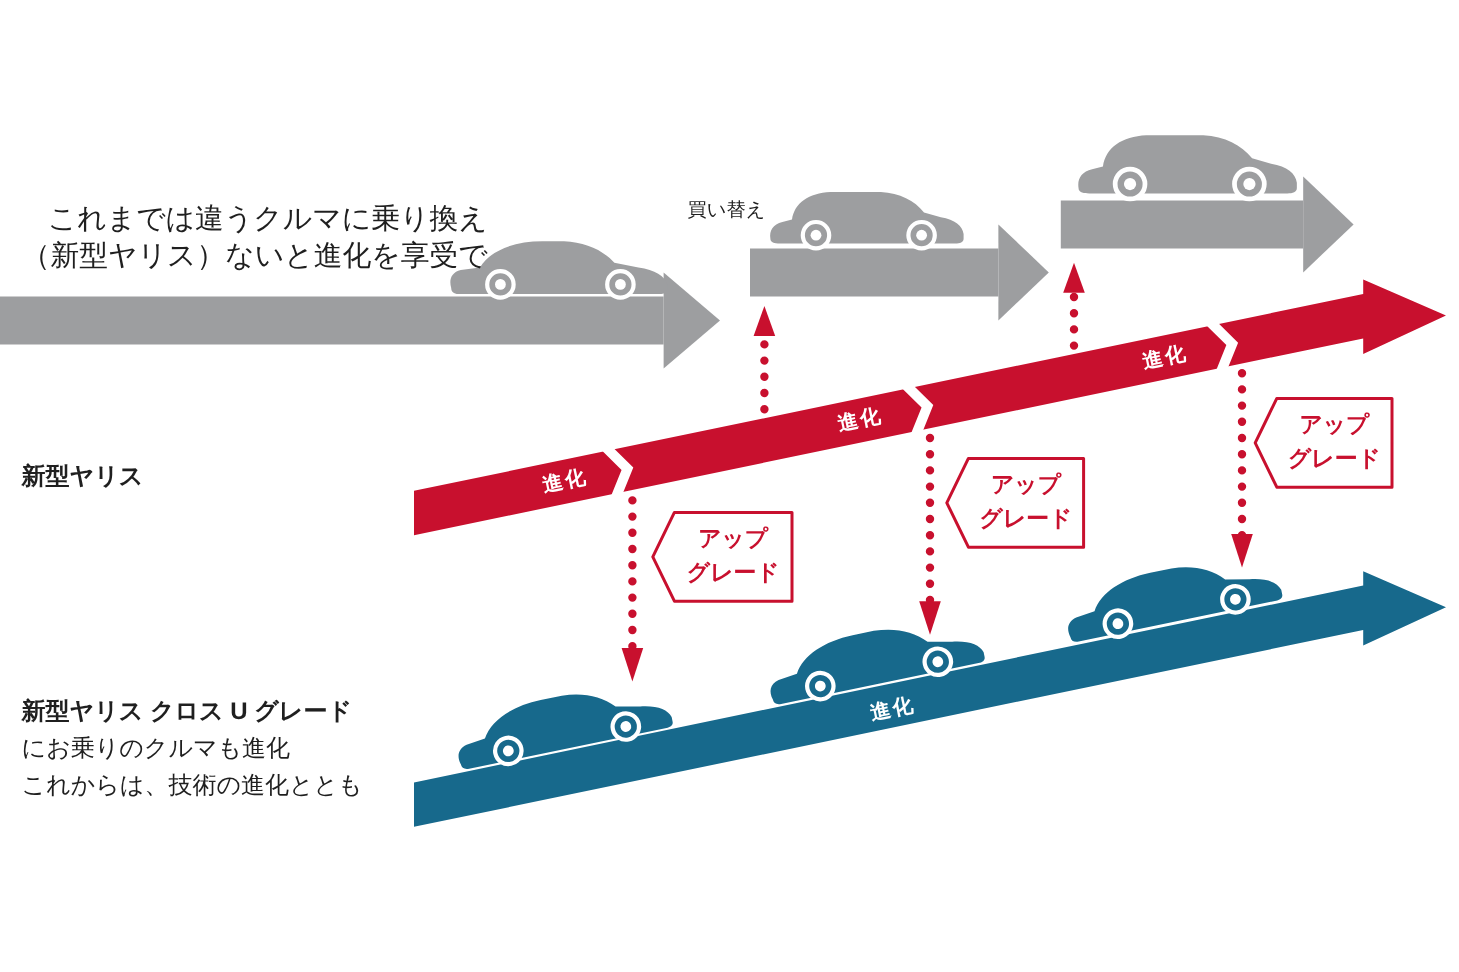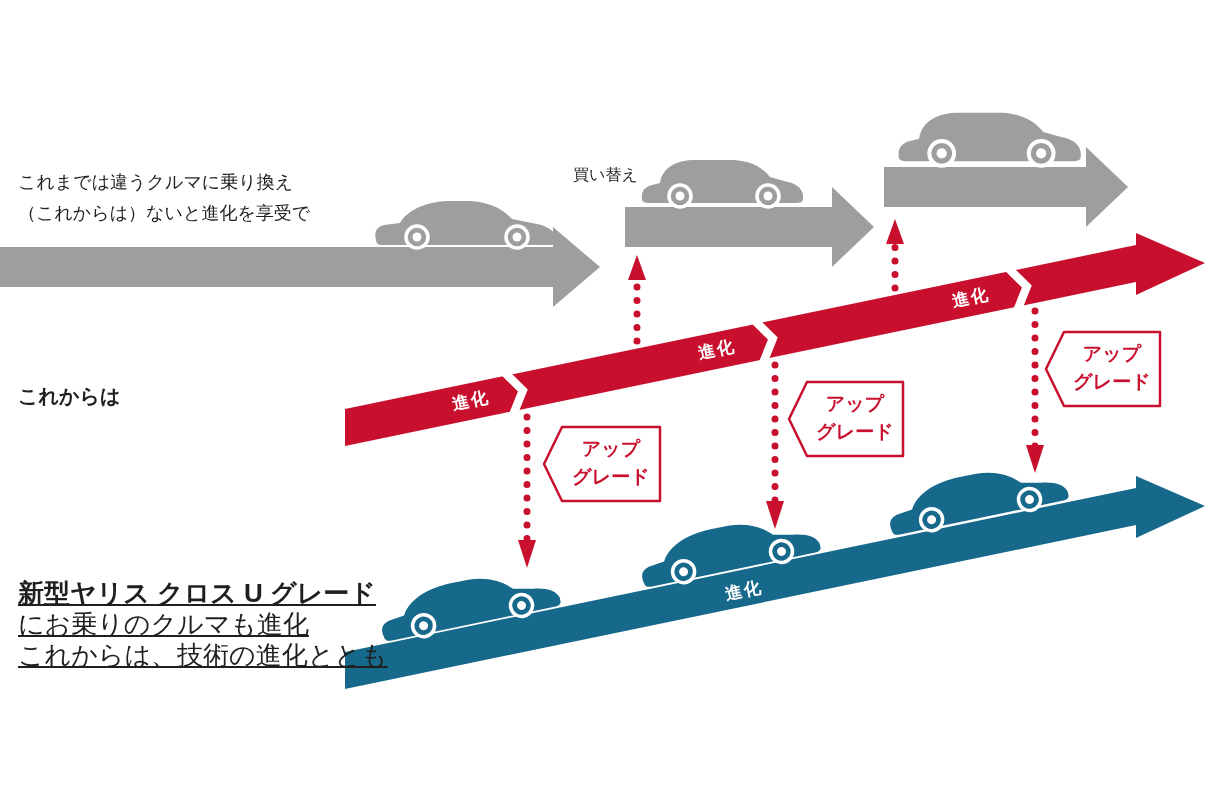--- a/index.html
+++ b/index.html
@@ -7,24 +7,24 @@
     --blue:#17698c;
     --gray:#9d9ea0;
     --ink:#1f1f1f;
   }
   html,body{margin:0;padding:0;background:#fff;}
   .stage{
     position:relative;width:1216px;height:810px;background:#ffffff;overflow:hidden;
     font-family:"Liberation Sans","DejaVu Sans",sans-serif;color:var(--ink);
   }
   .stage svg{position:absolute;left:0;top:0;}
-  .note{position:absolute;font-size:18px;line-height:31px;color:var(--ink);}
+  .note{position:absolute;font-size:24px;line-height:31px;color:var(--ink);text-align:right;}
   .top-note{left:18px;top:167px;}
   .tech-label{position:absolute;left:18px;top:383px;font-size:20px;font-weight:bold;color:var(--ink);}
-  .bottom-note{position:absolute;left:18px;top:578px;font-size:26px;line-height:31px;color:var(--ink);text-decoration:underline;}
+  .bottom-note{position:absolute;left:18px;top:578px;font-size:20px;line-height:31px;color:var(--ink);}
   .bn-title{font-weight:bold;}
   
   text{font-family:"Liberation Sans","DejaVu Sans",sans-serif;}
   .evo{fill:#ffffff;font-size:17px;font-weight:600;letter-spacing:2px;text-anchor:middle;}
   .tag-text{fill:var(--red);font-size:19px;font-weight:600;text-anchor:middle;}
   .trade-label{fill:var(--ink);font-size:16px;}
   .band-red{fill:var(--red);}
   .band-blue{fill:var(--blue);}
   .band-gray{fill:var(--gray);}
   .chev{fill:#ffffff;}
@@ -127,24 +127,24 @@
     <path class="band-blue" d="M345,652 L1136,488 L1136,476 L1205,506 L1136,538 L1136,525 L345,689 Z"></path>
     <text class="evo" x="745" y="596" transform="rotate(-11.7,745,596)">進化</text>
 
     <use href="#car-sedan" class="c-blue" transform="translate(380,591) rotate(-11.7,0,56)"></use>
     <use href="#car-sedan" class="c-blue" transform="translate(640,537) rotate(-11.7,0,56)"></use>
     <use href="#car-sedan" class="c-blue" transform="translate(888,485) rotate(-11.7,0,56)"></use>
   </svg>
 
   <div class="note top-note">
     <div>これまでは違うクルマに乗り換え</div>
-    <div>（これからは）ないと進化を享受で</div>
+    <div>（新型ヤリス）ないと進化を享受で</div>
   </div>
 
-  <div class="tech-label">これからは</div>
+  <div class="tech-label">新型ヤリス</div>
 
   <div class="bottom-note">
     <div class="bn-title">新型ヤリス クロス U グレード</div>
     <div>にお乗りのクルマも進化</div>
     <div>これからは、技術の進化ととも</div>
   </div>
 
 </div>
 
 </body></html>

